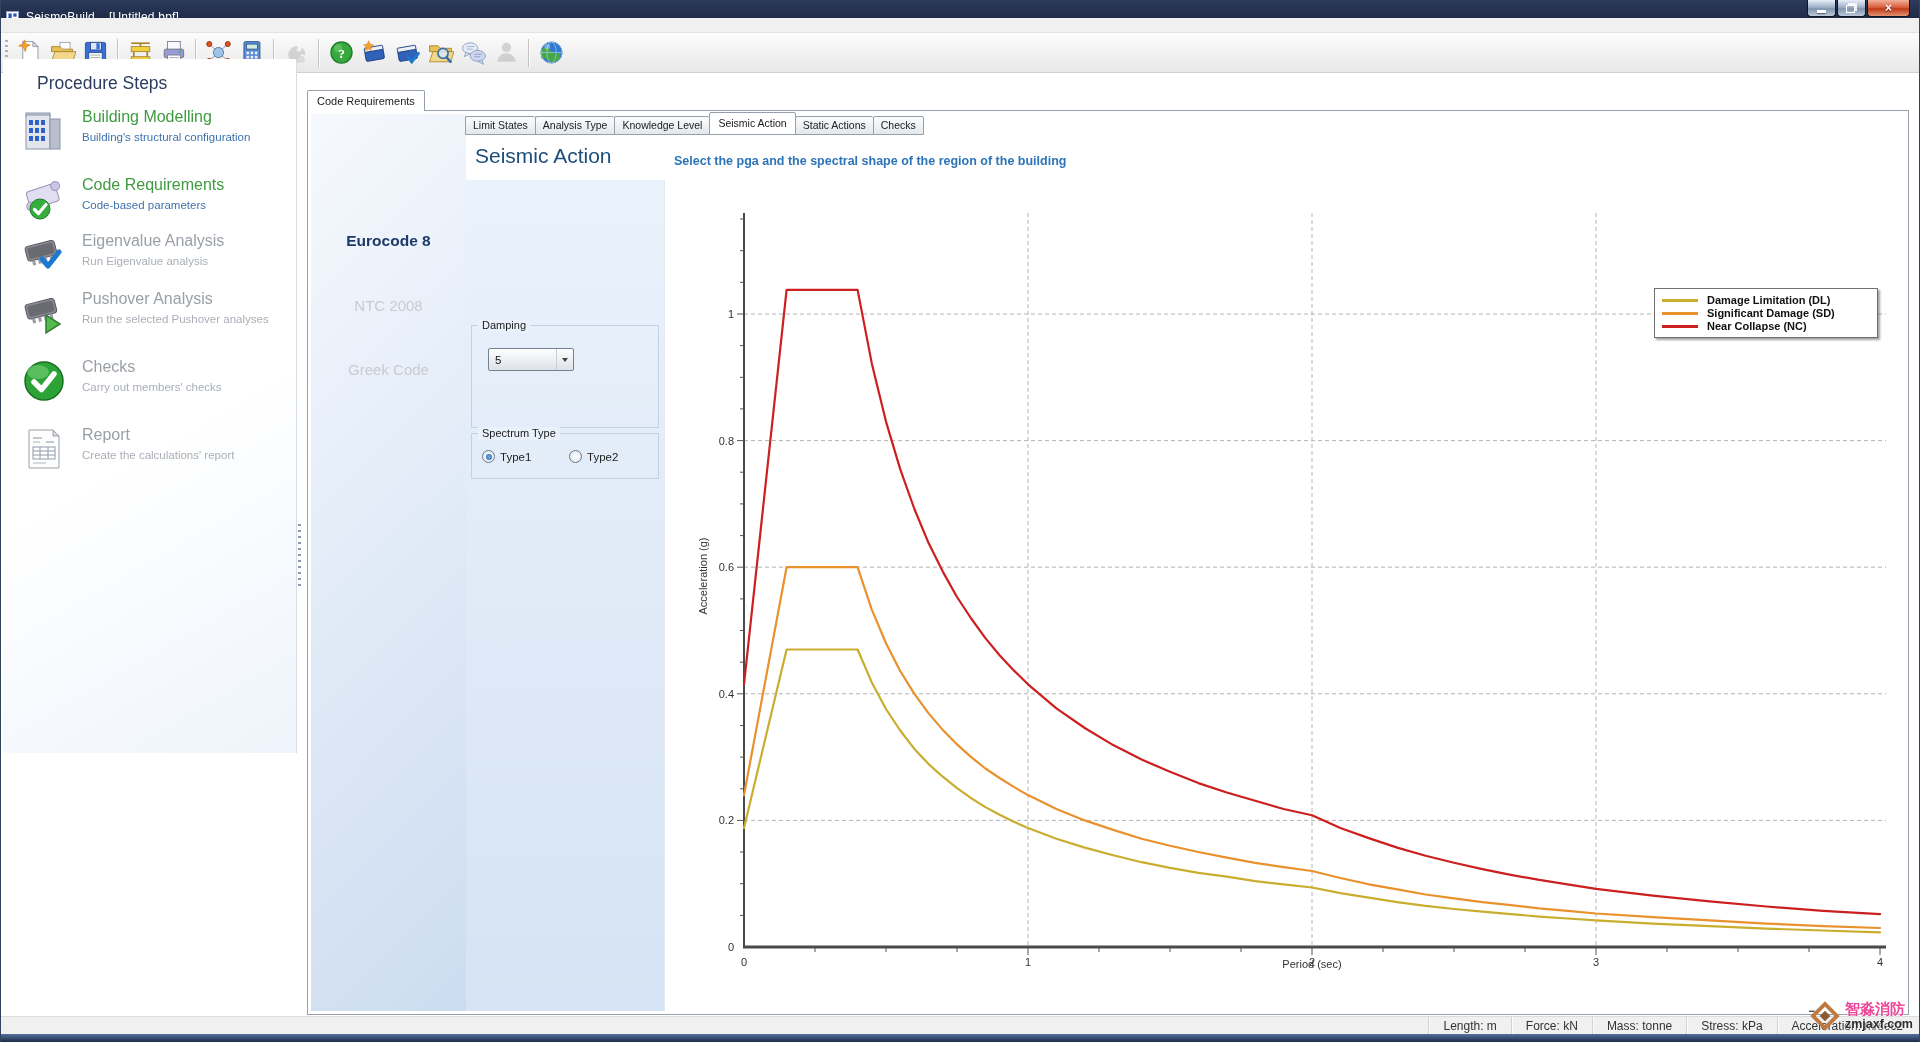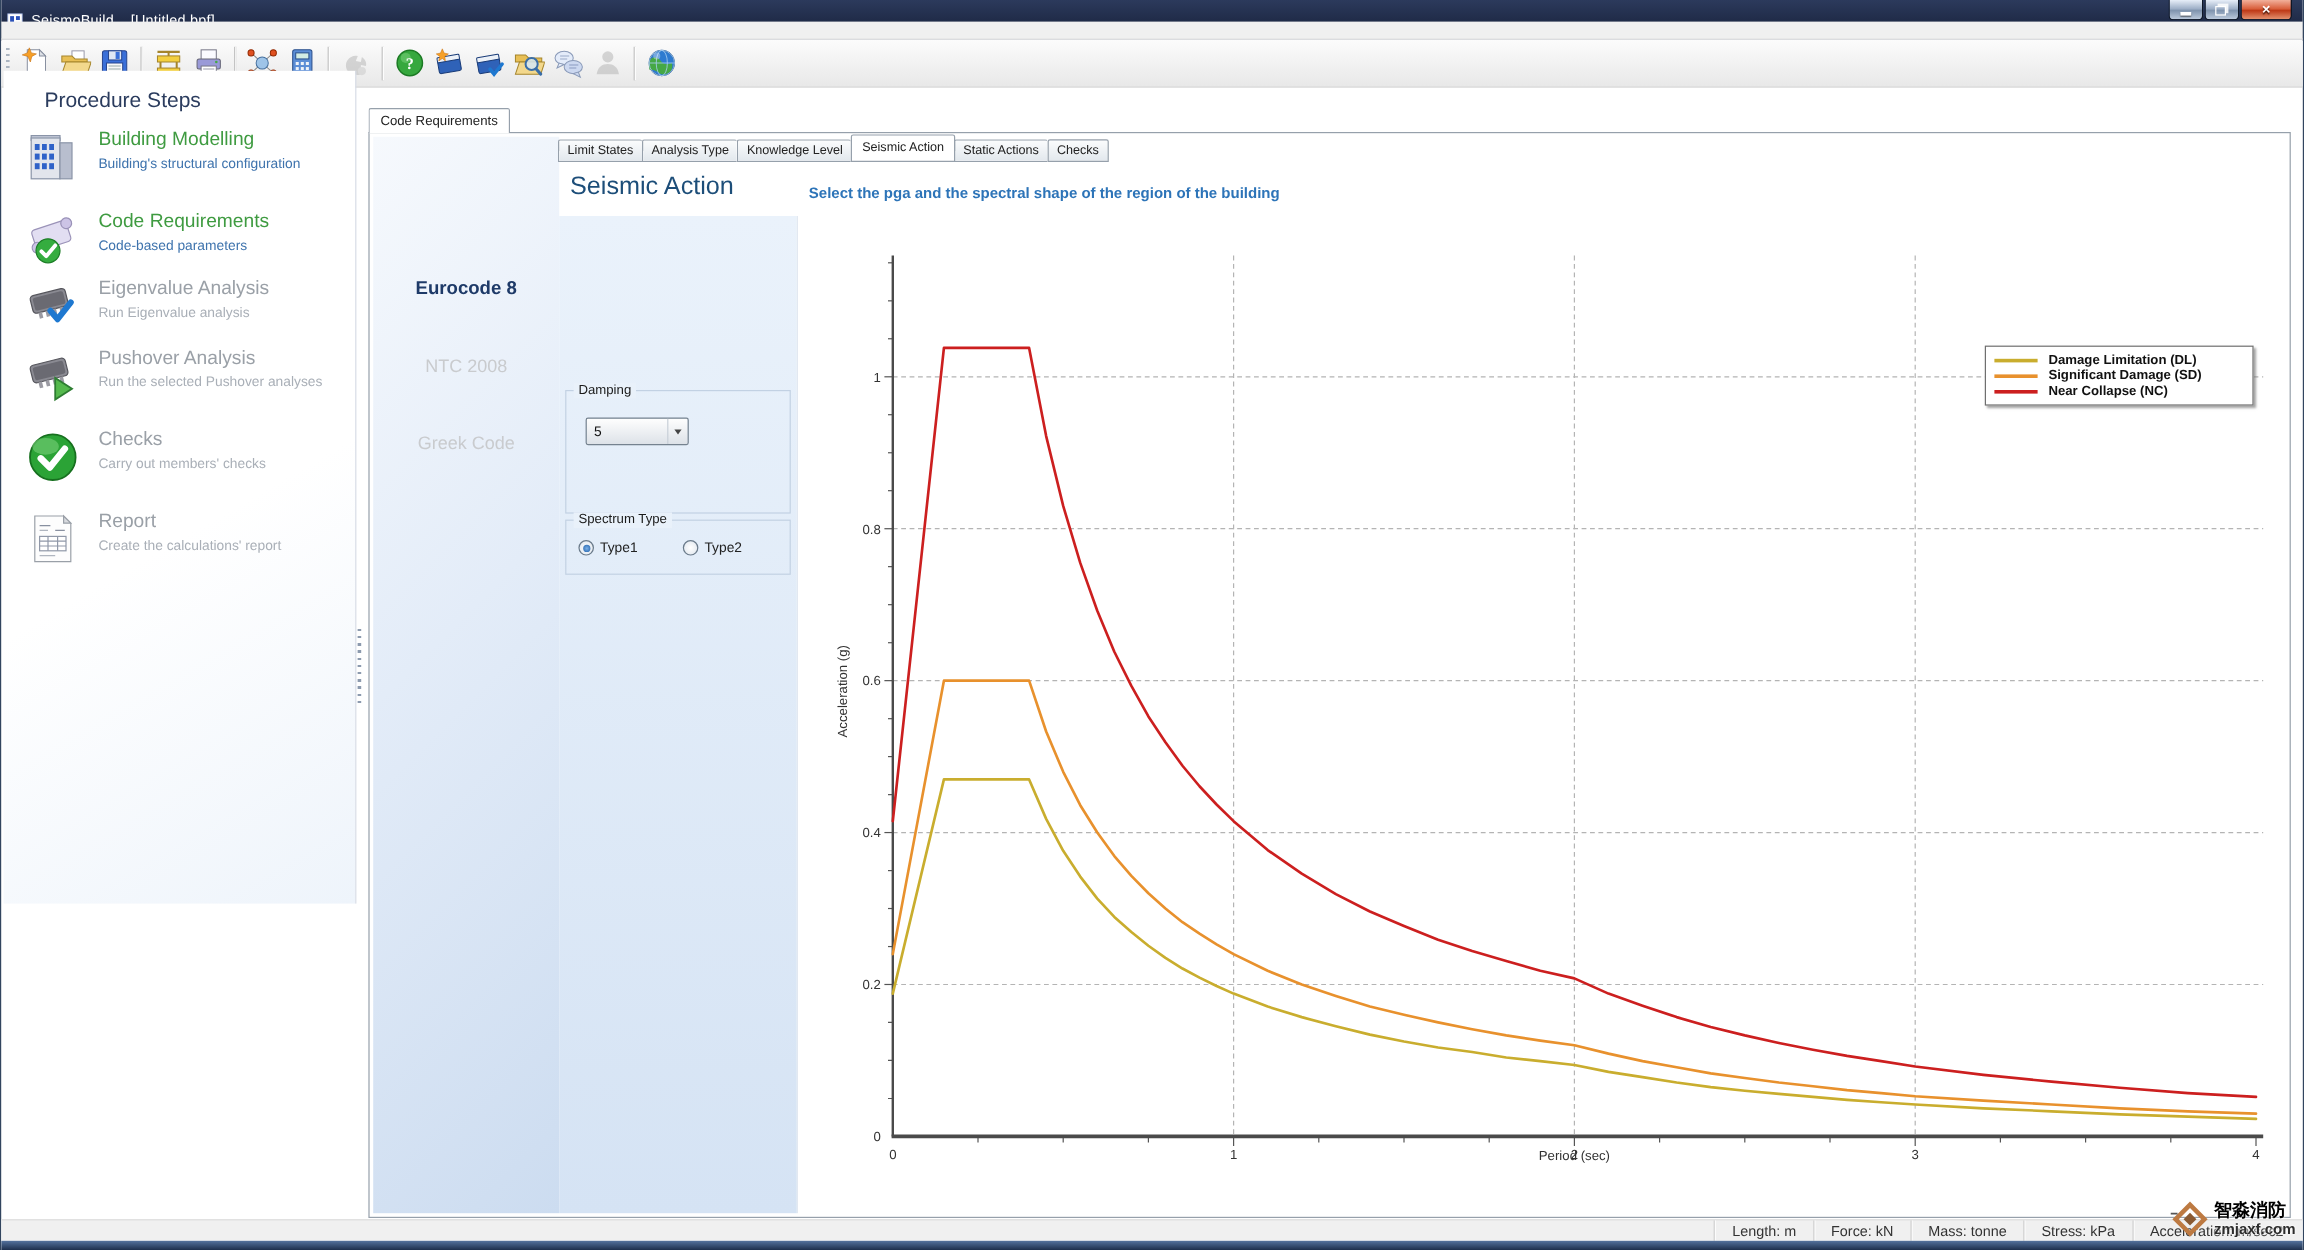--- a/index.html
+++ b/index.html
@@ -109,21 +109,21 @@
   .legend-swatch{width:36px;height:3px;margin-right:9px;flex:none;}
   .legend-text{font-size:11px;font-weight:bold;color:#111;white-space:nowrap;}
   
   .statusbar{position:absolute;left:0;top:1016px;width:100%;height:18px;background:#f0f0f0;border-top:1px solid #dcdcdc;
     display:flex;justify-content:flex-end;align-items:center;font-size:12px;color:#333;box-sizing:border-box;padding-right:2px;}
   .sfield{height:100%;display:flex;align-items:center;padding:0 14px;border-left:1px solid #d2d2d2;box-shadow:inset 1px 0 0 #fcfcfc;}
   .bottom-frame{position:absolute;left:0;top:1034px;width:100%;height:8px;
     background:linear-gradient(#54729d,#1b2c49);}
   .watermark{position:absolute;right:6px;top:999px;display:flex;align-items:center;z-index:20;}
   .wm-logo{width:34px;height:34px;flex:none;margin-right:3px;}
-  .wm-text .l1{font-size:15px;font-weight:bold;color:#000000;text-shadow:0 0 2px #fff,0 0 2px #fff;line-height:16px;}
+  .wm-text .l1{font-size:15px;font-weight:bold;color:#ec4899;text-shadow:0 0 2px #fff,0 0 2px #fff;line-height:16px;}
   .wm-text .l2{font-size:12.5px;font-weight:bold;color:#2c2c2c;text-shadow:0 0 2px #fff,0 0 2px #fff;line-height:14px;}
 </style>
 </head>
 <body>
 
 <div class="window">
 
   <div class="titlebar">
     <svg class="title-icon" viewBox="0 0 16 16">
       <rect x="0.5" y="0.5" width="15" height="15" fill="#fff" stroke="#8ea0d0"></rect>

